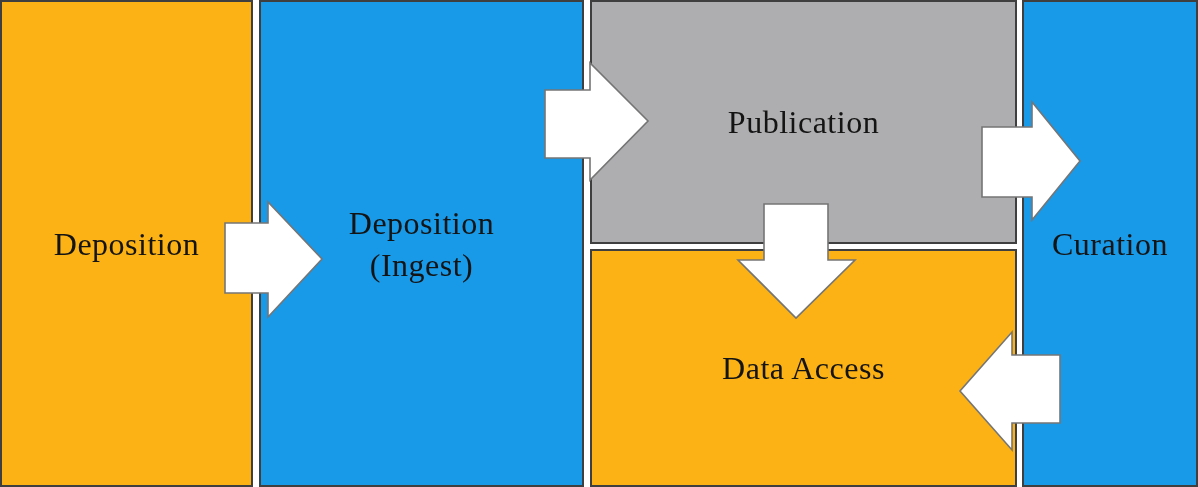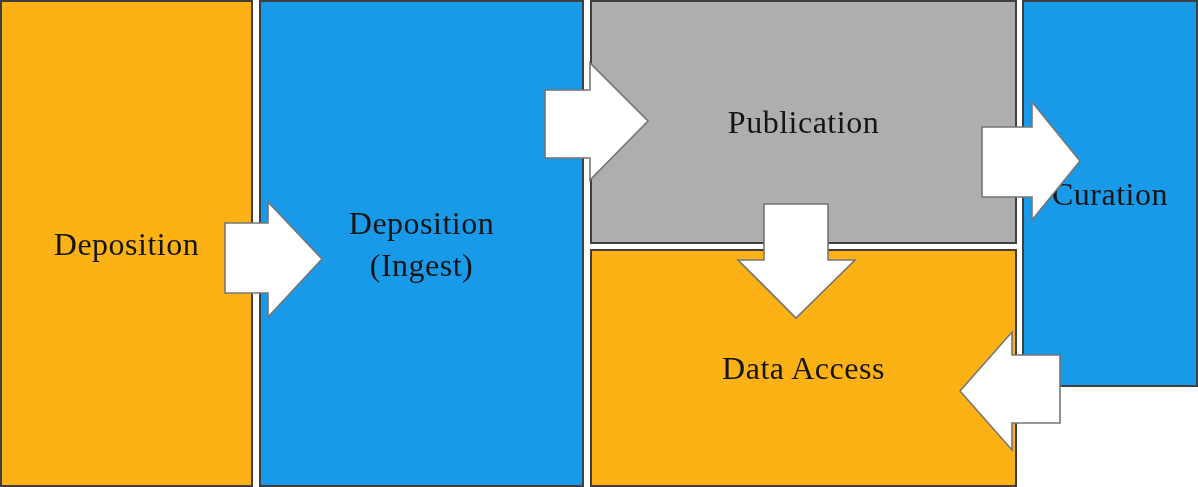--- a/index.html
+++ b/index.html
@@ -36,21 +36,21 @@
     white-space: nowrap;
     font-family: Liberation Serif, serif;
   }
   .block-label span { display: block; }
 
   
   #block-pre-ingest  { left: 0;      top: 0;     width: 253px;  height: 487px; }
   #block-ingest      { left: 259px;  top: 0;     width: 325px;  height: 487px; }
   #block-publication { left: 590px;  top: 0;     width: 427px;  height: 244px; }
   #block-data-access { left: 590px;  top: 249px; width: 427px;  height: 238px; }
-  #block-curation    { left: 1022px; top: 0;     width: 176px;  height: 387px; }
+  #block-curation    { left: 1022px; top: 0;     width: 176px;  height: 487px; }
 
   .arrow-layer {
     position: absolute;
     left: 0; top: 0;
     width: 1198px;
     height: 487px;
     pointer-events: none;
   }
   .arrow-layer polygon {
     fill: var(--color-arrow-fill, #ffffff);

